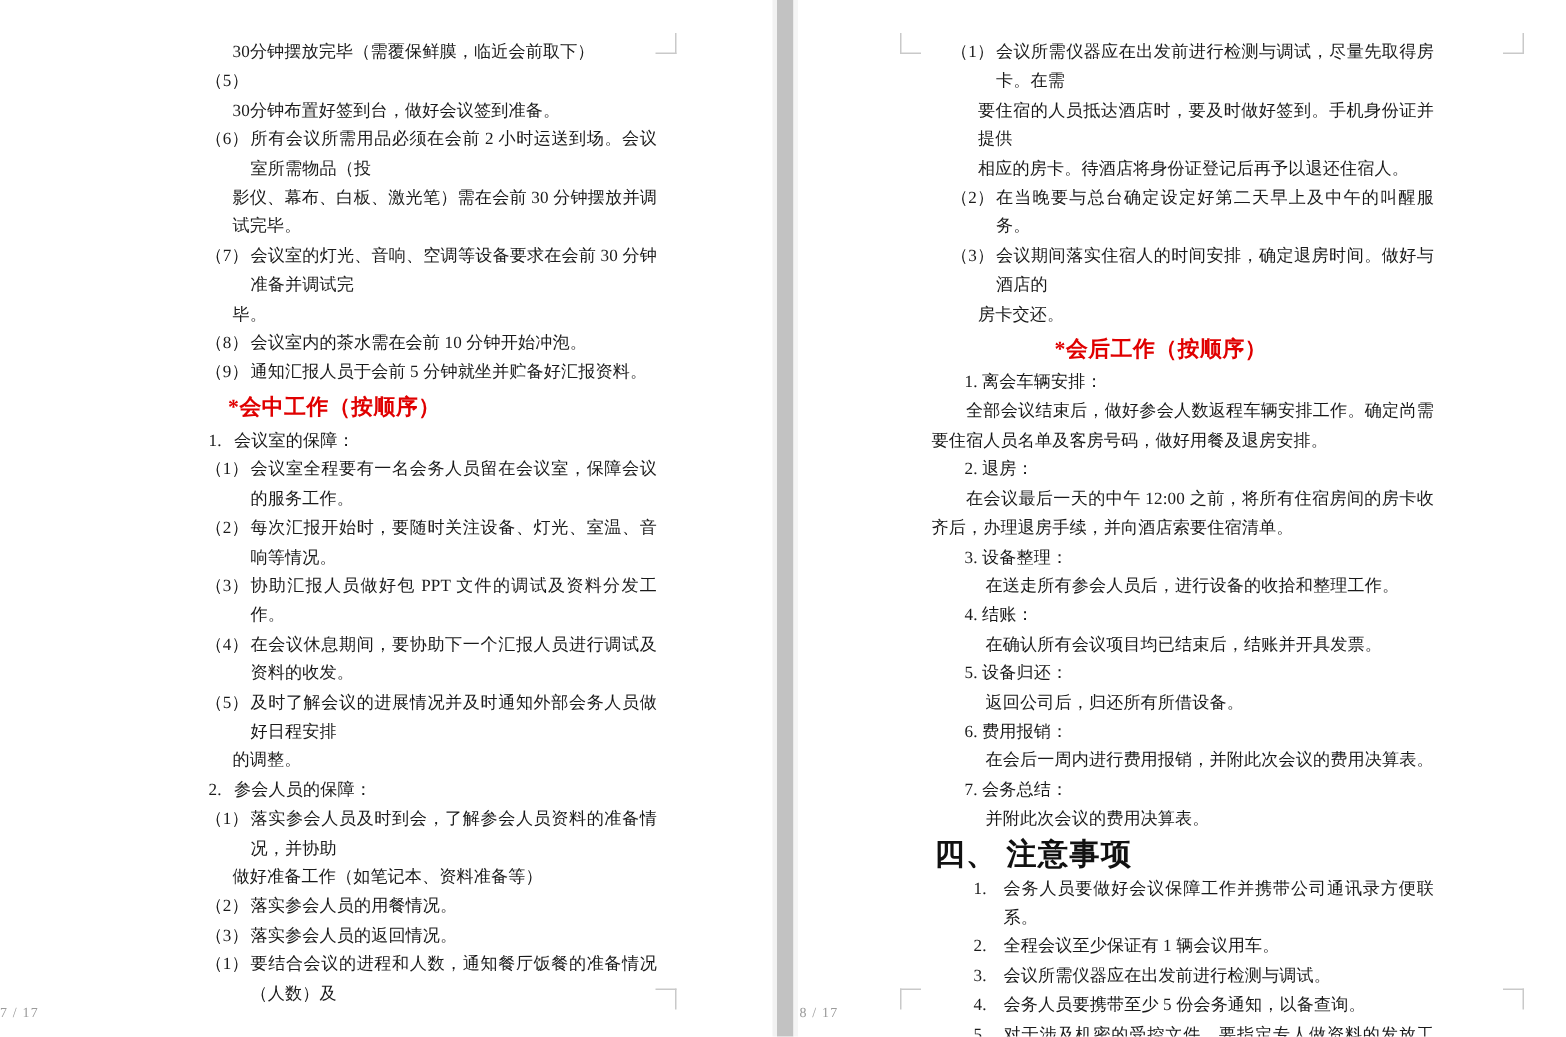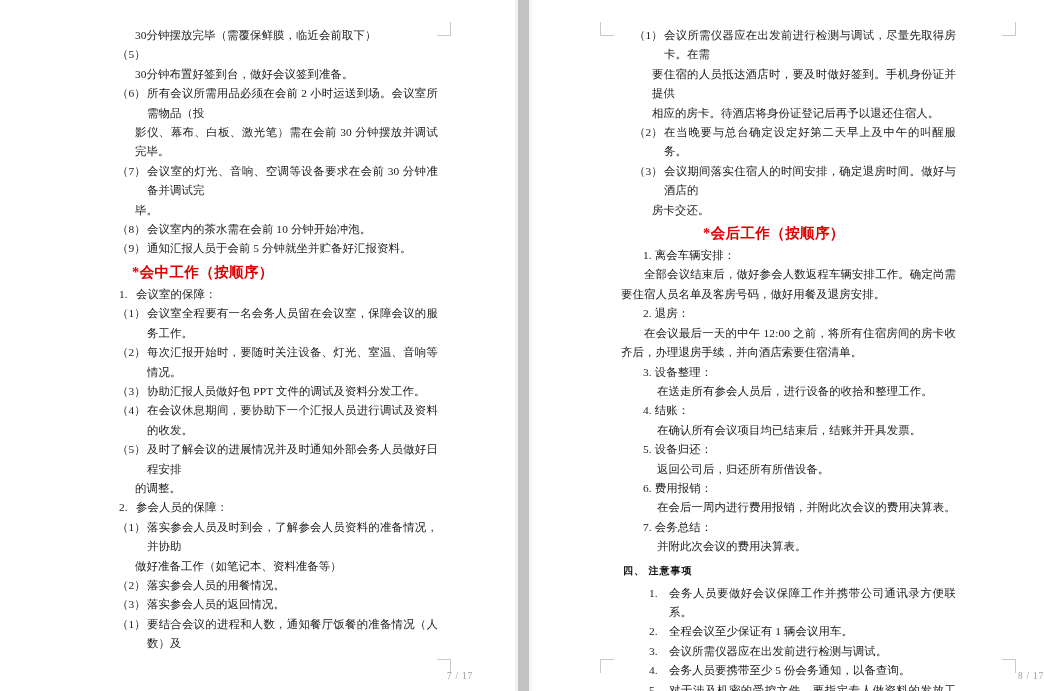--- a/index.html
+++ b/index.html
@@ -79,21 +79,21 @@
   .cm-br i.h { right: 0; bottom: 13px; width: 14px; height: 1px; }
 
   .content {
     position: absolute;
     top: 26px;
     bottom: 30px;
     font-size: 11.4px;
     line-height: 19.4px;
     letter-spacing: 0.1px;
   }
-  .page-left .content  { left: 104px; right: 75px; }
+  .page-left .content  { left: 124px; right: 75px; }
   .page-right .content { left: 88px;  right: 88px; }
 
   
   .p {
     margin: 0;
     text-align: justify;
     text-justify: inter-ideograph;
   }
   .p-cont {          
     padding-left: 31px;
@@ -139,32 +139,32 @@
     line-height: 26px;
     letter-spacing: 0.4px;
     margin: 0;
   }
   .heading-red-left  { padding-left: 28px; }
   .heading-red-right { padding-left: 82px; }
 
   .heading-black {
     color: #111111;
     font-weight: bold;
-    font-size: 10px;
+    font-size: 20px;
     line-height: 27px;
     letter-spacing: 1px;
     margin: 0;
     padding-left: 2px;
   }
 
   .footer {
     position: absolute;
     bottom: 10px;
     width: 100%;
-    text-align: right;
+    text-align: left;
     font-size: 9.3px;
     color: #9a9a9a;
     letter-spacing: 0.8px;
     font-family: "Liberation Serif", serif;
   }
   .page-left .footer  { left: 0; width: 513px; padding-right: 40px; box-sizing: border-box; }
   .page-right .footer { left: 0; width: 511px; }
 </style>
 </head>
 <body>

